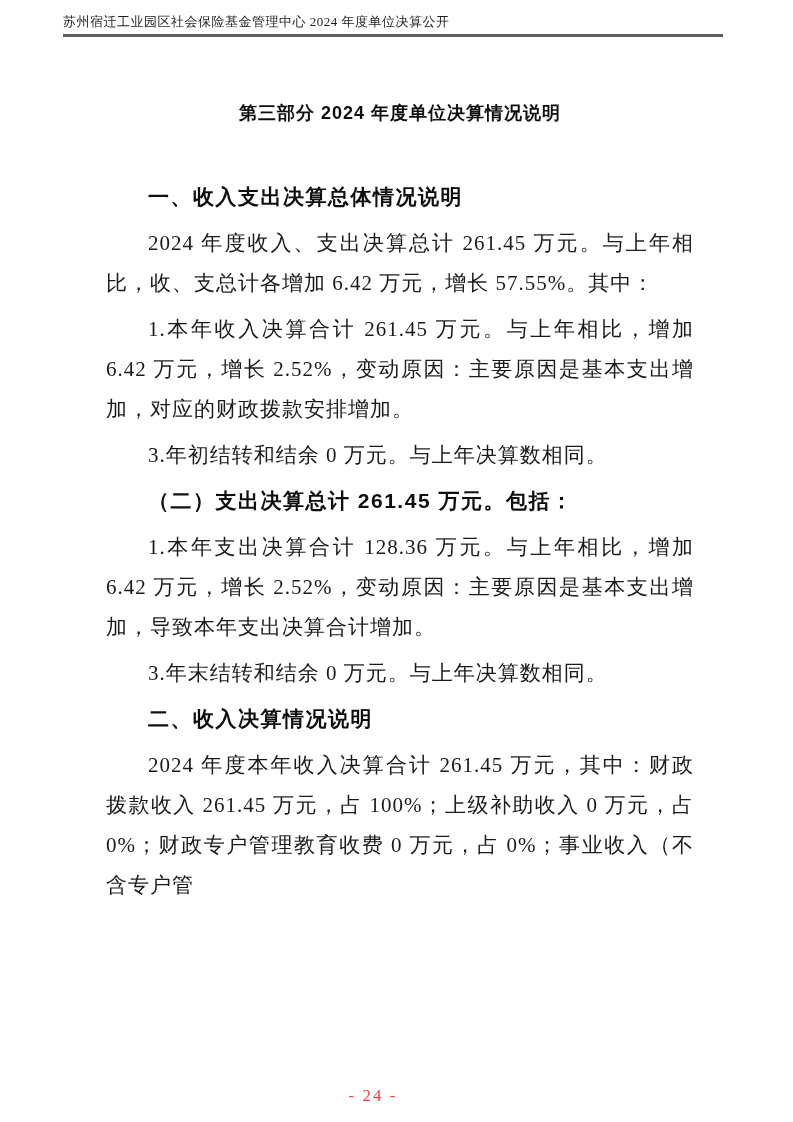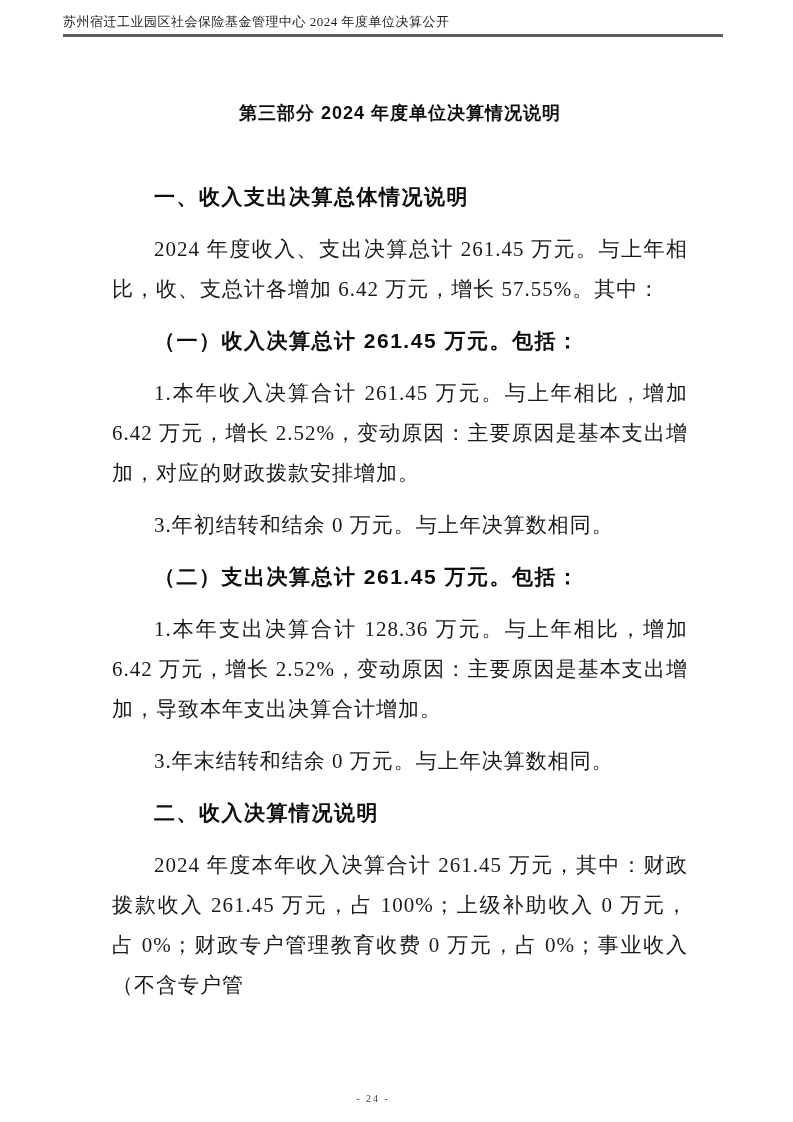--- a/index.html
+++ b/index.html
@@ -43,21 +43,21 @@
     margin: 0 0 47px 0;
     font-size: 18px;
     line-height: 34px;
     font-weight: 700;
     text-align: center;
     letter-spacing: 1px;
     color: #0e0e0e;
     font-family: "Liberation Sans", "DejaVu Sans", sans-serif;
   }
   .para {
-    margin: 12px;
+    margin: 6px;
     font-size: 21px;
     line-height: 40px;
     text-indent: 2em;
     text-align: justify;
     text-justify: inter-character;
     letter-spacing: 1px;
     color: #1a1a1a;
   }
   .para.heading {
     font-weight: 700;
@@ -66,43 +66,42 @@
     font-family: "Liberation Sans", "DejaVu Sans", sans-serif;
   }
   .page-footer {
     position: absolute;
     bottom: 16px;
     left: 0;
     width: 100%;
     text-align: center;
   }
   .page-number {
-    font-size: 10px;
+    font-size: 17px;
     letter-spacing: 2px;
-    color: #404040;
+    color: #ef4444;
   }
 </style>
 </head>
 <body>
 
 <div class="page">
 
   <header class="page-header">
     <div class="header-text">苏州宿迁工业园区社会保险基金管理中心 2024 年度单位决算公开</div>
     <div class="header-rule"></div>
   </header>
 
   <main class="doc-body">
     <h1 class="doc-title">第三部分 2024 年度单位决算情况说明</h1>
 
     <p class="para heading">一、收入支出决算总体情况说明</p>
 
     <p class="para">2024 年度收入、支出决算总计 261.45 万元。与上年相比，收、支总计各增加 6.42 万元，增长 57.55%。其中：</p>
 
-    <p class="para heading">（一）收入决算总计 261.45 万元。包括：</p>
 
     <p class="para">1.本年收入决算合计 261.45 万元。与上年相比，增加 6.42 万元，增长 2.52%，变动原因：主要原因是基本支出增加，对应的财政拨款安排增加。</p>
 
 
     <p class="para">3.年初结转和结余 0 万元。与上年决算数相同。</p>
 
     <p class="para heading">（二）支出决算总计 261.45 万元。包括：</p>
 
     <p class="para">1.本年支出决算合计 128.36 万元。与上年相比，增加 6.42 万元，增长 2.52%，变动原因：主要原因是基本支出增加，导致本年支出决算合计增加。</p>
 

